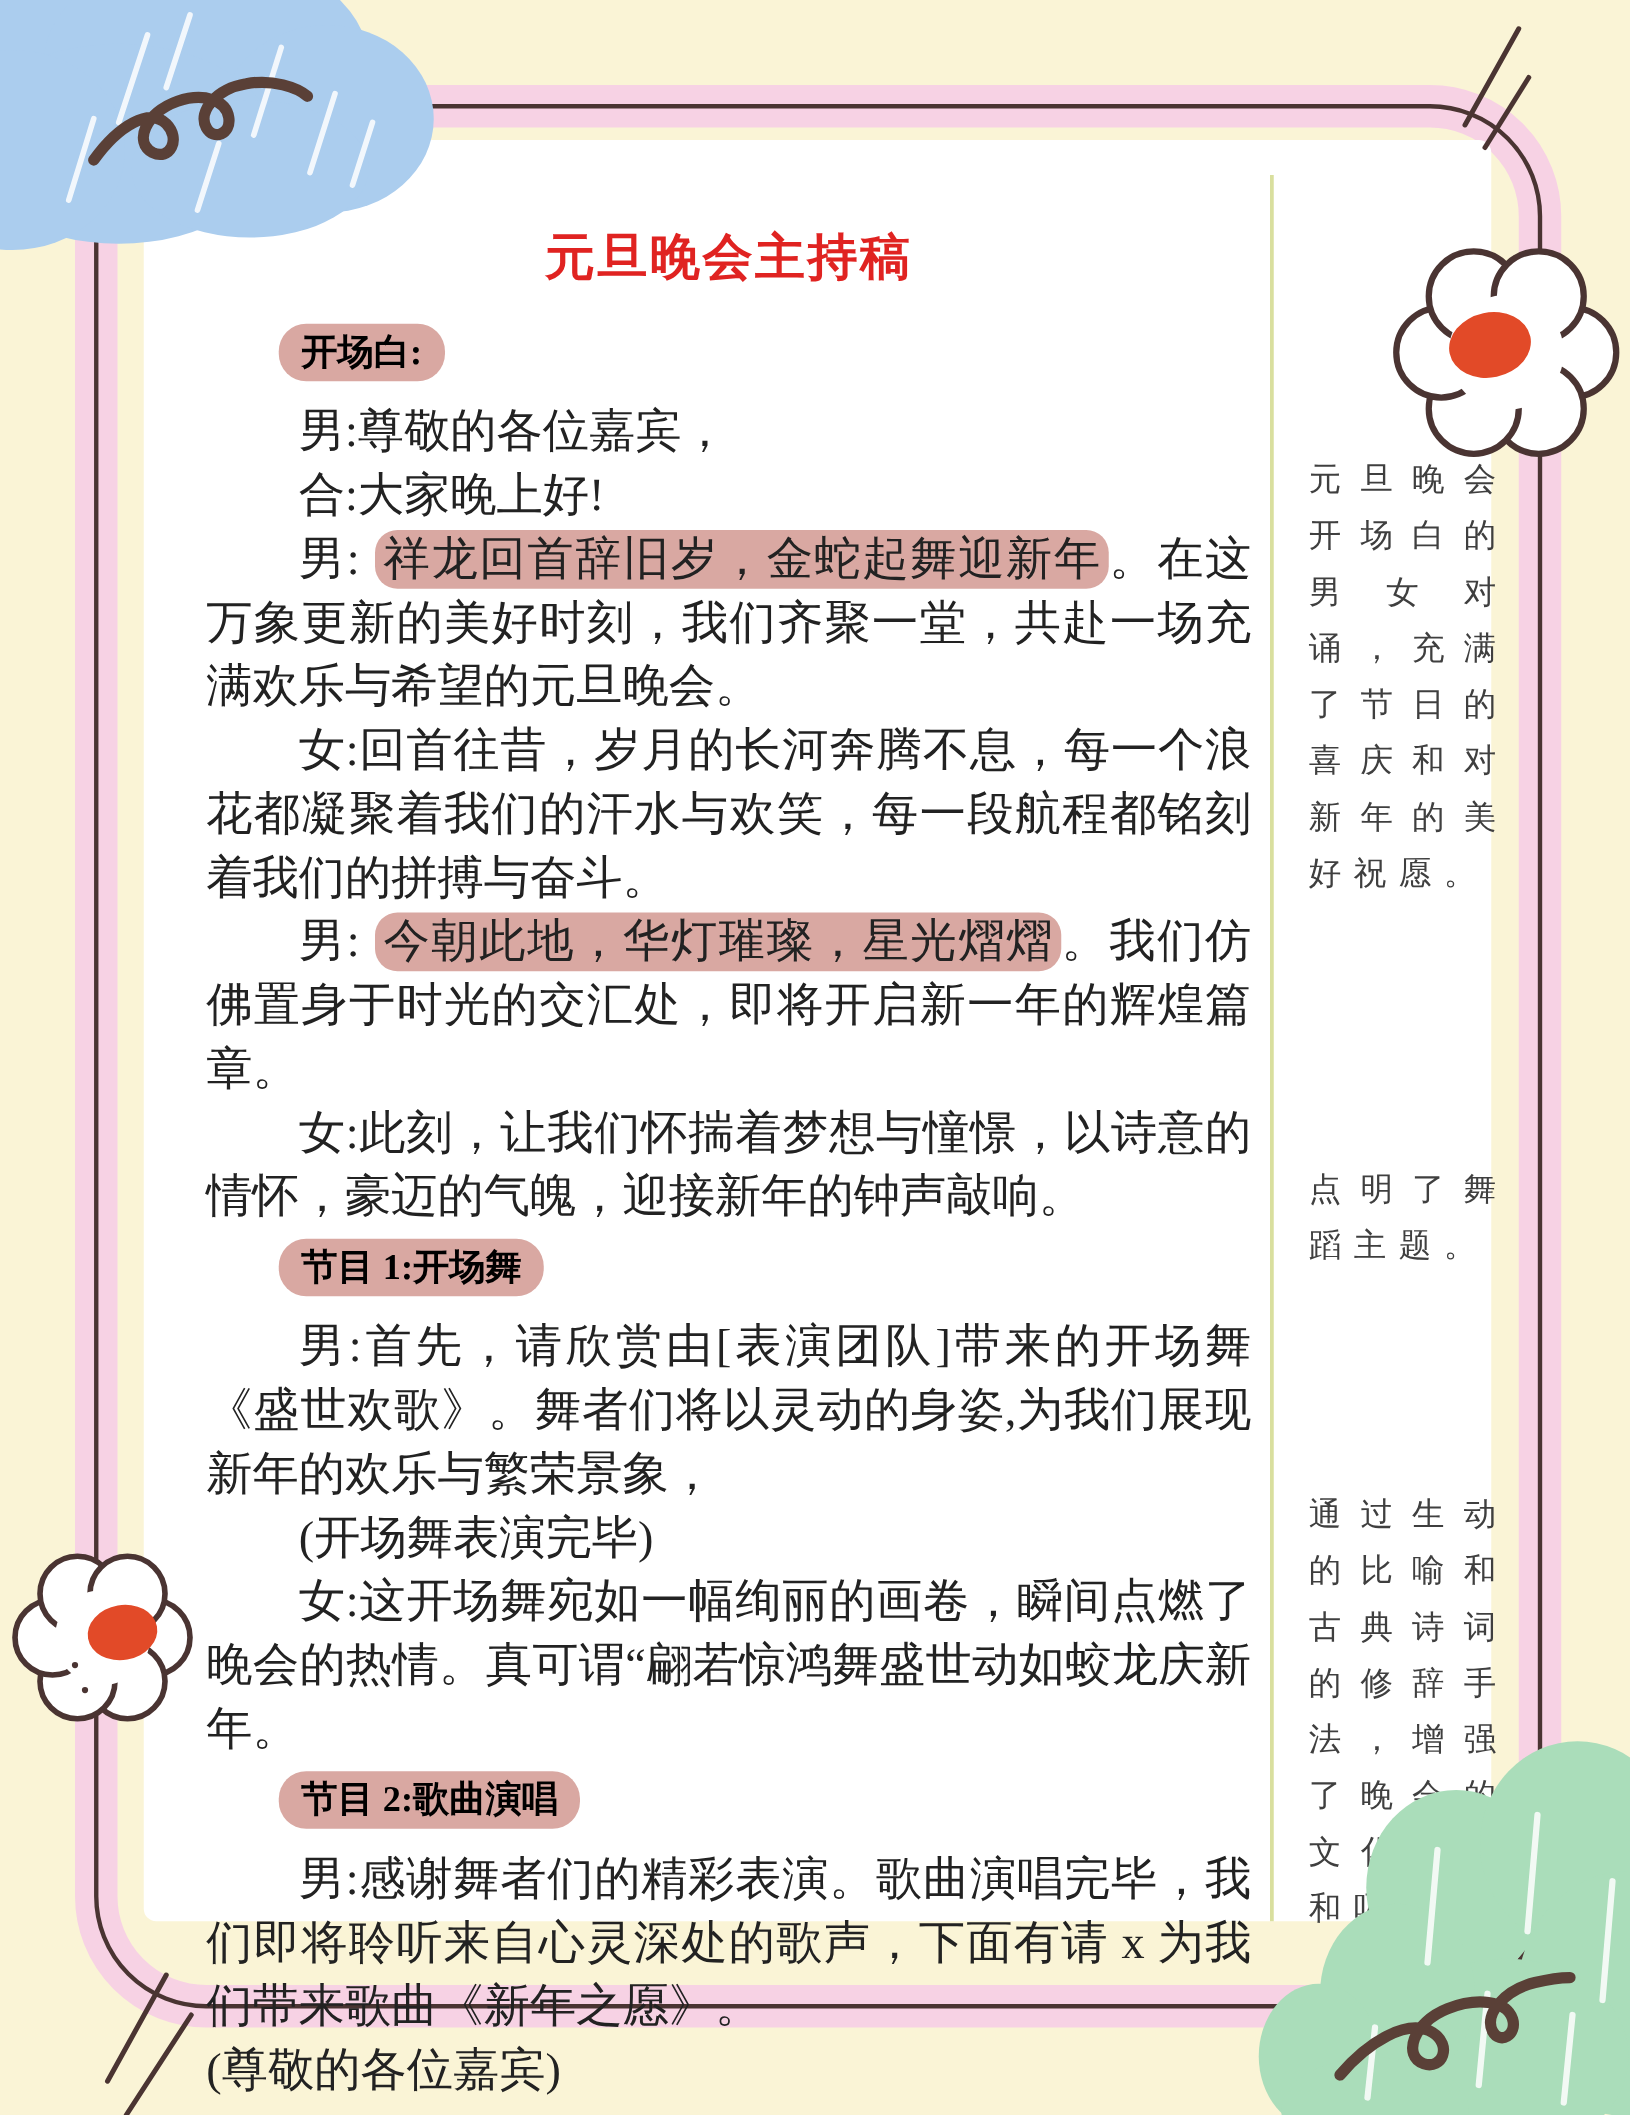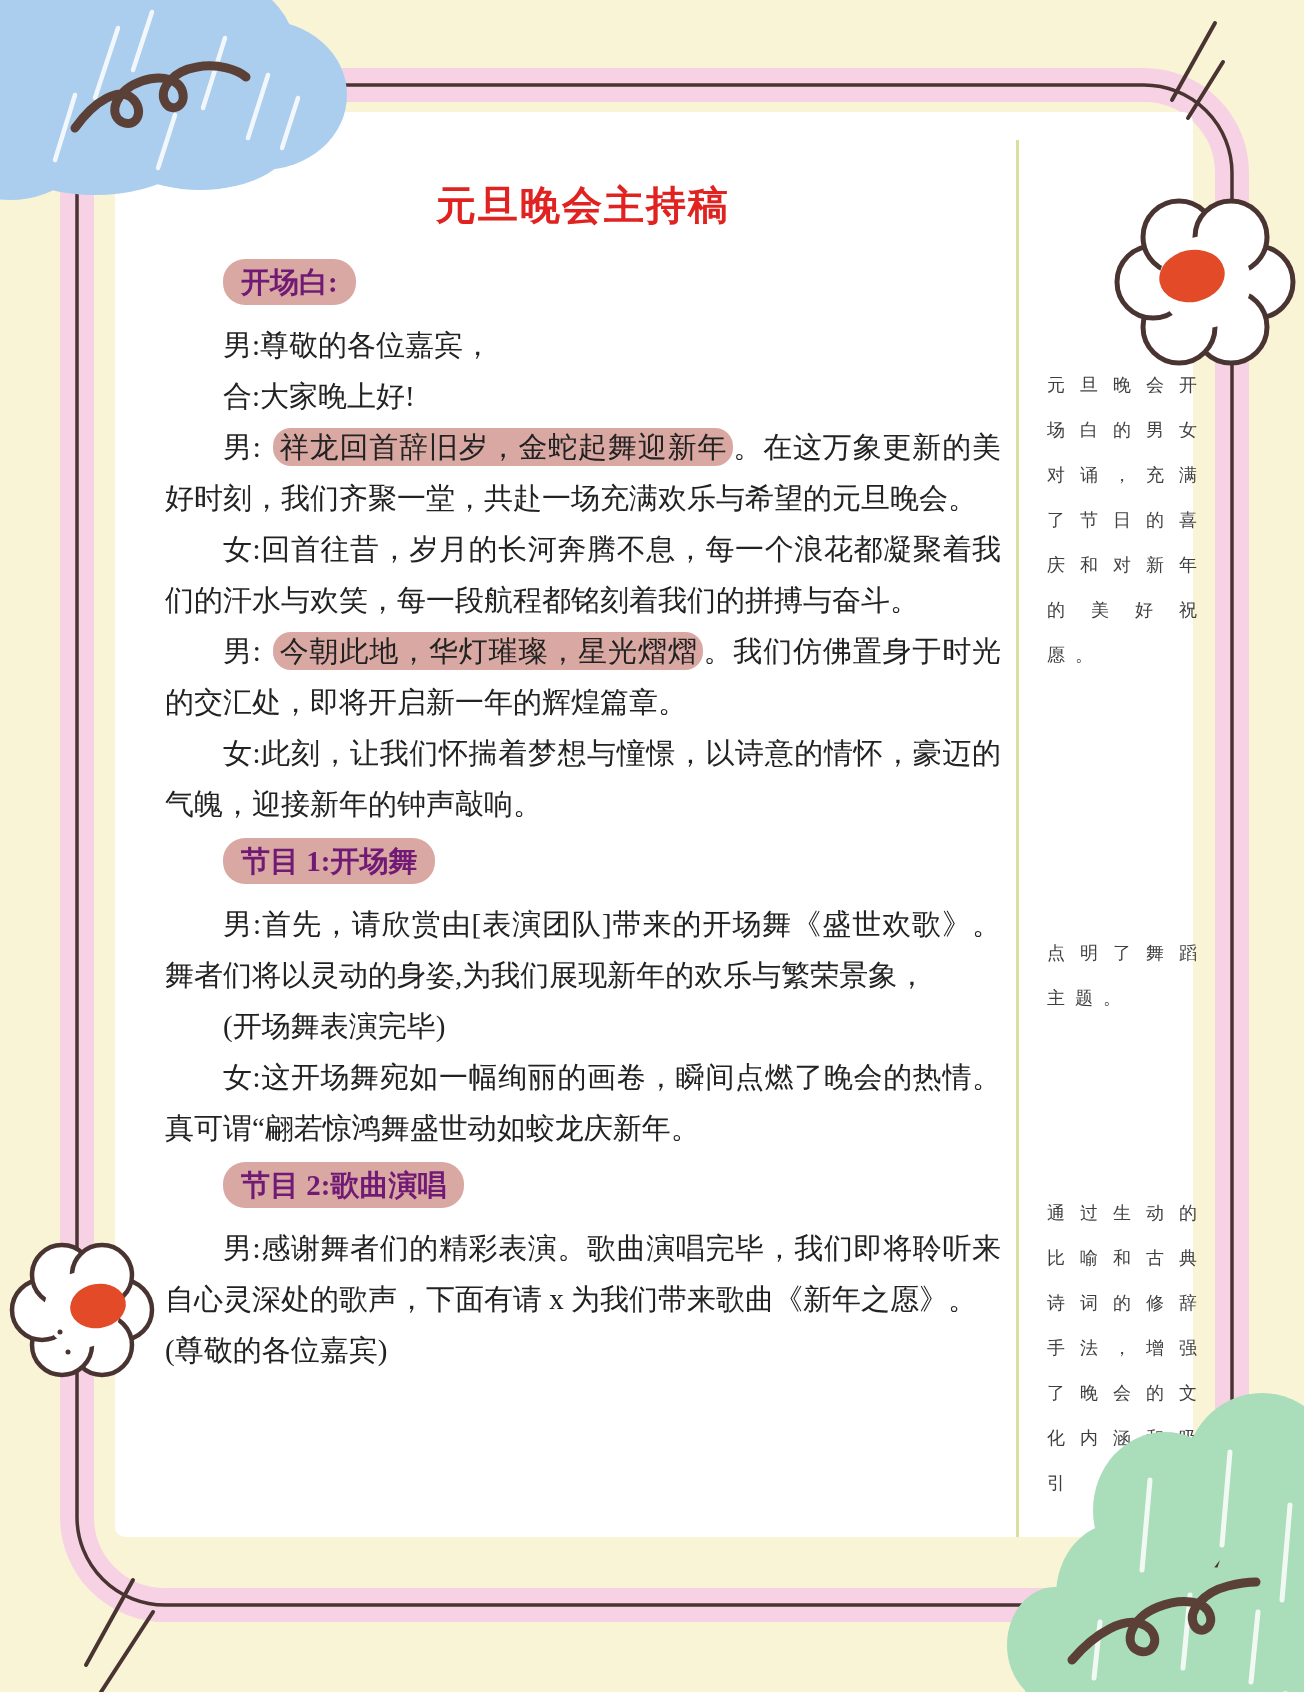--- a/index.html
+++ b/index.html
@@ -21,42 +21,42 @@
   }
   .main-column{
     position:absolute;left:50px;top:66px;width:836px;z-index:5;
     color:#222222;
   }
   .doc-title{
     text-align:center;color:#E02321;font-size:40px;font-weight:bold;
     margin:0 0 26px 0;letter-spacing:2px;
   }
   .para{
-    margin:0;font-size:29px;line-height:51px;text-align:justify;
+    margin:0;font-size:37px;line-height:51px;text-align:justify;
     color:#222222;
   }
   .para.indent{text-indent:2em;}
   .pill-row{margin:8px 0 8px 0;line-height:50px;}
   .pill{
     display:inline-block;margin-left:2em;background:#D9A8A2;
-    color:#701a75;font-weight:bold;font-size:29px;line-height:38px;
+    color:#000000;font-weight:bold;font-size:29px;line-height:38px;
     padding:4px 18px;border-radius:22px;
   }
   .hl-rose{
     background:#D9A8A2;border-radius:18px;padding:3px 6px;
     -webkit-box-decoration-break:clone;box-decoration-break:clone;margin-left:12px;
   }
   .hl-green{
     background:#ABCDA0;border-radius:18px;padding:3px 6px;
     -webkit-box-decoration-break:clone;box-decoration-break:clone;
   }
   .annotation{
     position:absolute;left:932px;width:160px;z-index:5;
     font-family:"DejaVu Sans","Liberation Sans",sans-serif;
-    font-size:18px;line-height:45px;letter-spacing:10px;color:#3F3F3F;
+    font-size:26px;line-height:45px;letter-spacing:10px;color:#3F3F3F;
     text-align:justify;
   }
   #annotation-1{top:250px;}
   #annotation-2{top:818px;}
   #annotation-3{top:1078px;}
 </style>
 </head>
 <body>
 
 <svg id="frame-layer" class="decor-svg" viewBox="0 0 1304 1692">

